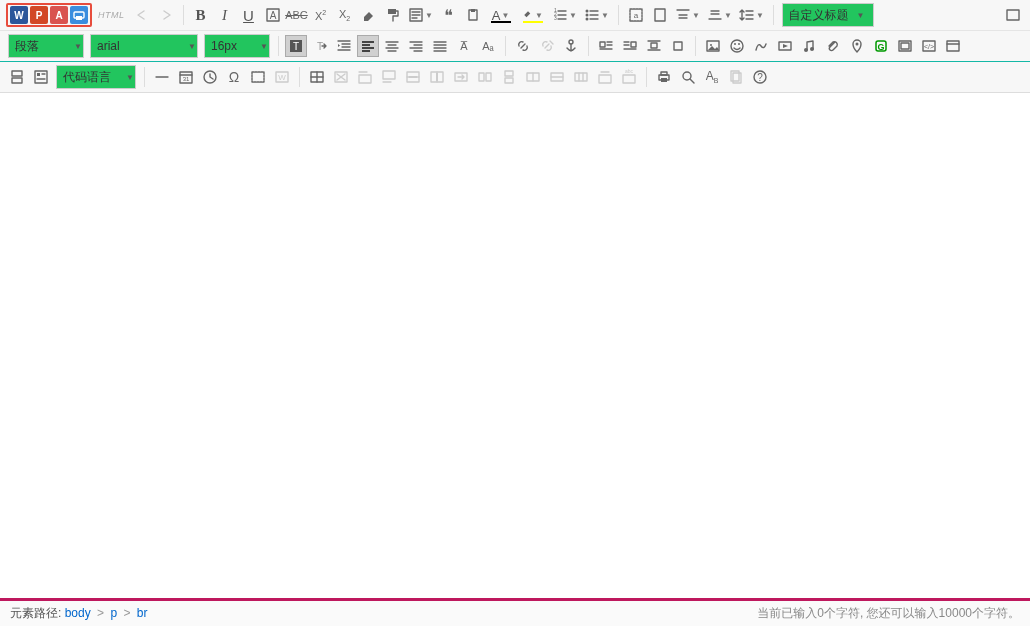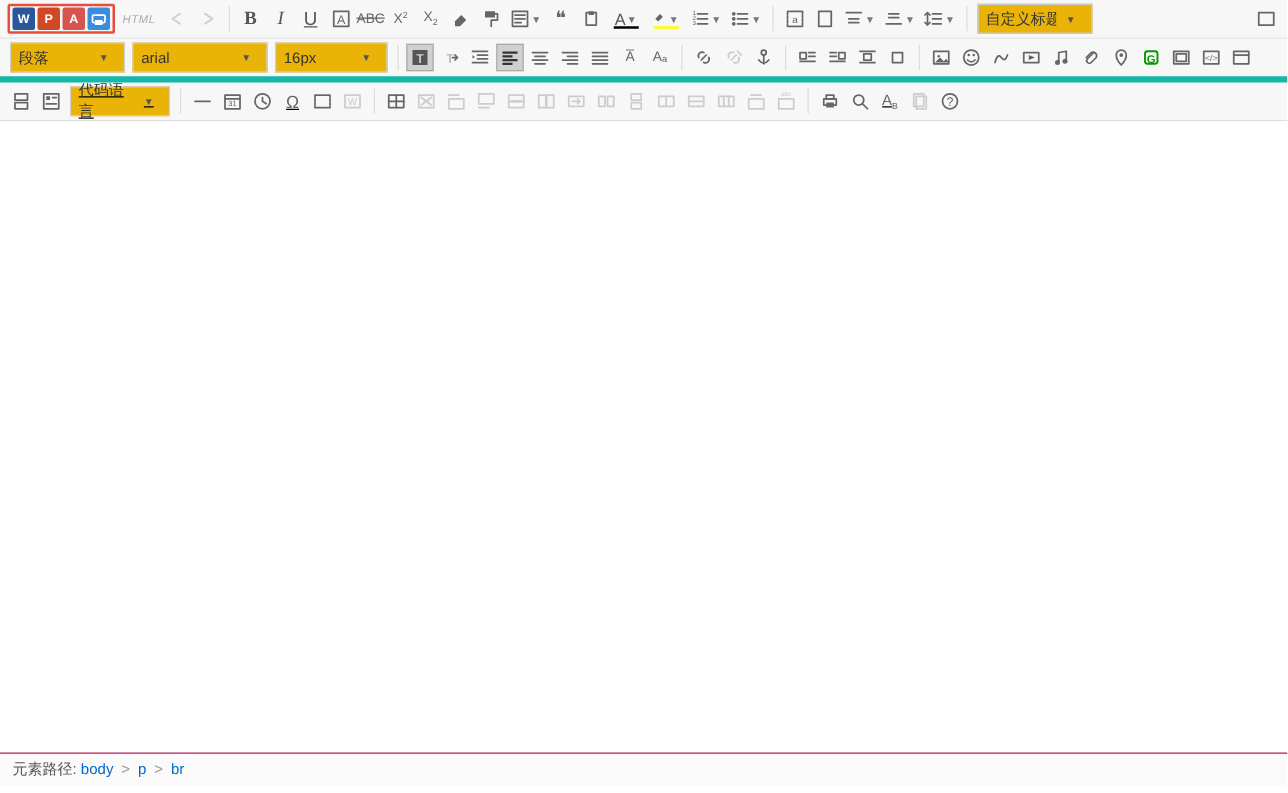--- a/index.html
+++ b/index.html
@@ -1,38 +1,38 @@
 <!DOCTYPE html>
 <html><head>
 <meta charset="utf-8">
 <style>
 * { box-sizing: border-box; margin: 0; padding: 0; }
 body { font-family: Arial, sans-serif; font-size: 12px; background: #fff; width: 1030px; }
 .toolbar { background: #f7f7f7; border-bottom: 1px solid #ddd; }
 .row { display: flex; align-items: center; padding: 3px 6px; gap: 2px; flex-wrap: nowrap; min-height: 30px; }
 .row2 { border-top: 1px solid #e5e5e5; }
-.row3 { border-top: 5px solid #14b8a6; text-decoration: underline; }
+.row3 { border-top: 1px solid #14b8a6; }
 .btn { display: inline-flex; align-items: center; justify-content: center; width: 22px; height: 22px; color: #555; cursor: pointer; font-size: 14px; border: 1px solid transparent; background: transparent; user-select: none; }
 .btn.disabled { color: #bbb; cursor: default; }
 .btn.active { background: #d0d0d0; border-color: #aaa; }
 .btn .caret { font-size: 8px; margin-left: 1px; color: #777; }
 .btn.wd { width: 30px; }
 .sep { width: 1px; height: 20px; background: #ddd; margin: 0 4px; flex-shrink: 0; }
-.select { display: inline-flex; align-items: center; height: 24px; border: 1px solid #ccc; background: #eab308; padding: 0 12px 0 6px; font-size: 12px; color: #333; cursor: pointer; margin: 0 2px; }
+.select { display: inline-flex; align-items: center; height: 24px; border: 1px solid #ccc; background: #22c55e; padding: 0 1px 0 6px; font-size: 12px; color: #333; cursor: pointer; margin: 0 2px; }
 .select .arrow { font-size: 8px; margin-left: 8px; color: #555; }
 .spacer { flex: 1; }
 .file-icons { display: flex; gap: 2px; border: 2px solid #e74c3c; padding: 1px 2px; border-radius: 2px; }
 .file-ic { width: 18px; height: 18px; display: flex; align-items: center; justify-content: center; font-size: 10px; color: #fff; font-weight: bold; border-radius: 2px; cursor: pointer; }
 .w-doc { background: #2b579a; }
 .p-doc { background: #d24726; }
 .pdf-doc { background: #d9534f; }
 .pr-doc { background: #3a8dde; }
 .html-lbl { font-size: 9px; color: #aaa; letter-spacing: 0.5px; padding: 0 4px; cursor: pointer; font-style: italic; }
 .editor-area { width: 100%; height: 505px; background: #fff; border: none; outline: none; padding: 8px; }
-.statusbar { display: flex; align-items: center; padding: 4px 10px; border-top: 1px solid #be185d; font-size: 12px; color: #555; background: #fafafa; }
+.statusbar { display: flex; align-items: center; padding: 4px 10px; border-top: 3px solid #be185d; font-size: 12px; color: #555; background: #fafafa; }
 .statusbar .path a { color: #06c; text-decoration: none; }
 .statusbar .path span.sep-g { color: #999; margin: 0 3px; }
 .statusbar .counter { margin-left: auto; color: #888; }
 svg { width: 16px; height: 16px; }
 .stroke-ic { stroke: #666; stroke-width: 1.4; fill: none; stroke-linecap: round; stroke-linejoin: round; }
 .btn.disabled .stroke-ic { stroke: #ccc; }
 .fill-ic { fill: #666; }
 .txt-ic { font-family: "Times New Roman", serif; font-weight: bold; font-size: 15px; line-height: 1; }
 .txt-ic.i { font-style: italic; font-weight: normal; }
 .txt-ic.u { text-decoration: underline; font-family: Arial; font-weight: normal; }
@@ -200,31 +200,31 @@
       </div>
   <div class="spacer"></div>
   <div class="btn">
         <svg viewBox="0 0 16 16">
           <rect class="stroke-ic" x="2" y="3" width="12" height="10"></rect>
         </svg>
       </div>
 </div>
 
 <div class="row row2">
-  <div class="select" style="width:92px">
+  <div class="select" style="width:76px">
         <span>段落</span>
         <span class="spacer"></span>
         <span class="arrow">▼</span>
       </div>
   <div class="select" style="width:108px">
         <span>arial</span>
         <span class="spacer"></span>
         <span class="arrow">▼</span>
       </div>
-  <div class="select" style="width:90px">
+  <div class="select" style="width:66px">
         <span>16px</span>
         <span class="spacer"></span>
         <span class="arrow">▼</span>
       </div>
   <div class="sep"></div>
   <div class="btn active">
         <svg viewBox="0 0 16 16">
           <rect fill="#555" x="2" y="2" width="12" height="12"></rect>
           <text x="8" y="12" text-anchor="middle" font-size="10" fill="#fff">T</text>
         </svg>
@@ -580,13 +580,14 @@
 
 <div class="statusbar">
   <span class="path">
     <span>元素路径:</span>
     <a href="#">body</a>
     <span class="sep-g">&gt;</span>
     <a href="#">p</a>
     <span class="sep-g">&gt;</span>
     <a href="#">br</a>
   </span>
+  <span class="counter">当前已输入0个字符, 您还可以输入10000个字符。</span>
 </div>
 
 </body></html>

